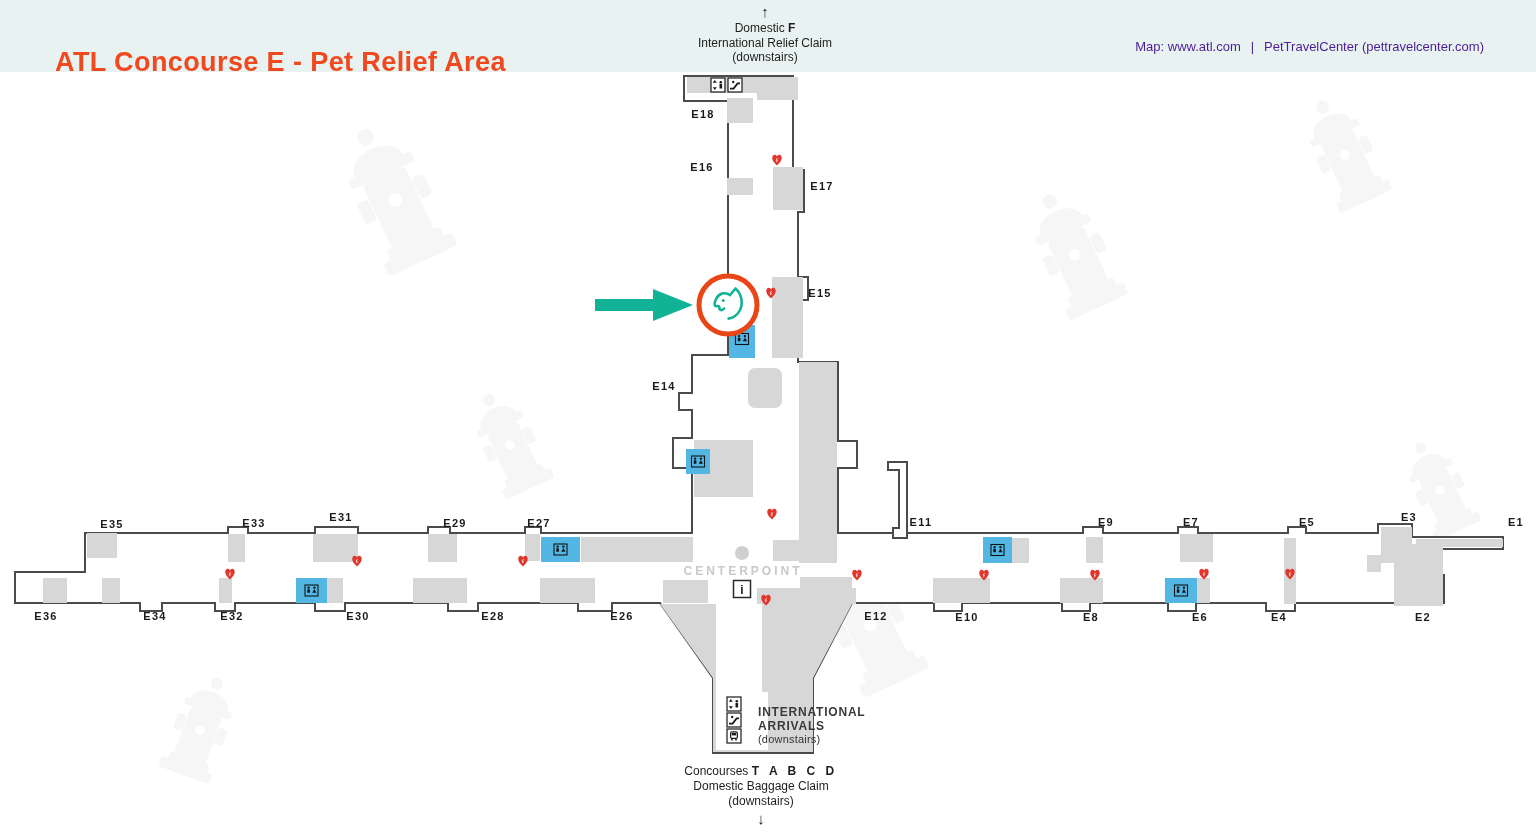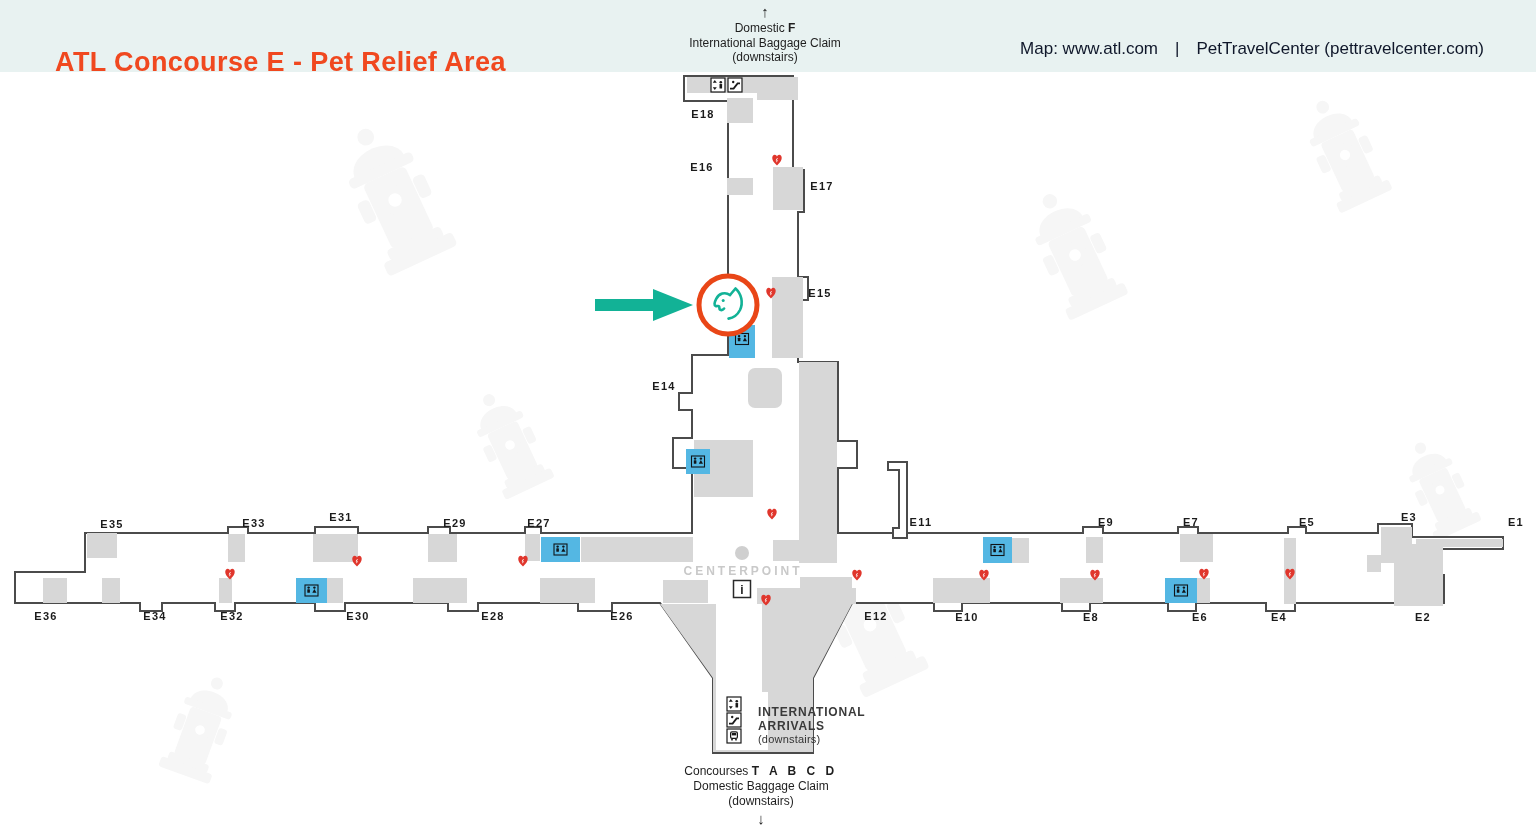--- a/index.html
+++ b/index.html
@@ -3,22 +3,22 @@
 <meta charset="utf-8">
 <style>
   html,body{margin:0;padding:0;background:#ffffff;}
   .canvas{position:relative;width:1536px;height:833px;background:#ffffff;overflow:hidden;
           font-family:"Liberation Sans",sans-serif;}
   .wm{position:absolute;left:0;top:0;z-index:0;}
   #map-svg{position:absolute;left:0;top:0;z-index:2;}
   .header{position:absolute;left:0;top:0;width:1536px;height:72px;background:#E8F2F1;z-index:1;}
   .title{position:absolute;left:55px;top:29px;font-size:27px;font-weight:bold;color:#F0481F;
          letter-spacing:.4px;z-index:3;white-space:nowrap;}
-  .credits{position:absolute;right:52px;top:39px;font-size:17px;color:#0f172a;z-index:3;
-           display:flex;gap:17px;align-items:center;white-space:nowrap;}
+  .credits{position:absolute;right:52px;top:39px;font-size:13px;color:#4c1d95;z-index:3;
+           display:flex;gap:10px;align-items:center;white-space:nowrap;}
   .nav-top{position:absolute;left:615px;top:4px;width:300px;text-align:center;font-size:12px;
            color:#1E1E1E;line-height:1.22;z-index:4;}
   .nav-top .arr{font-size:15px;font-weight:bold;line-height:1;margin-bottom:2px;}
   .nav-bottom{position:absolute;left:611px;top:764px;width:300px;text-align:center;font-size:12px;
            color:#1E1E1E;line-height:1.25;z-index:4;}
   .nav-bottom .arr{font-size:15px;font-weight:bold;line-height:1;margin-top:2px;}
   .spread{letter-spacing:3.5px;font-weight:bold;}
   b{font-weight:bold;}
 </style>
 </head>
@@ -56,21 +56,21 @@
   <h1 class="title">ATL Concourse E - Pet Relief Area</h1>
   <div class="credits">
     <span>Map: www.atl.com</span>
     <span>|</span>
     <span>PetTravelCenter (pettravelcenter.com)</span>
   </div>
 
   <div class="nav-top">
     <div class="arr">↑</div>
     <div><span>Domestic </span><b>F</b></div>
-    <div>International Baggage Claim</div>
+    <div>International Relief Claim</div>
     <div>(downstairs)</div>
   </div>
 
   <svg id="map-svg" width="1536" height="833">
       <path d="M 684,76 L 793,76 L 793,170 L 804,170 L 804,212 L 798,212 L 798,277 L 808,277 L 808,300 L 798,300 L 798,362 L 838,362 L 838,441 L 857,441 L 857,468 L 838,468 L 838,533 L 1083,533 L 1083,527 L 1103,527 L 1103,533 L 1178,533 L 1178,527 L 1198,527 L 1198,533 L 1288,533 L 1288,527 L 1306,527 L 1306,533 L 1378,533 L 1378,524 L 1412,524 L 1412,537 L 1503,537 L 1503,549 L 1434,549 L 1434,575 L 1444,575 L 1444,603 L 1295,603 L 1295,611 L 1266,611 L 1266,603 L 1196,603 L 1196,611 L 1168,611 L 1168,603 L 1090,603 L 1090,611 L 1062,611 L 1062,603 L 962,603 L 962,611 L 934,611 L 934,603 L 877,603 L 852,603 L 813,678 L 813,753 L 713,753 L 713,678 L 660,603 L 612,603 L 612,611 L 578,611 L 578,603 L 478,603 L 478,611 L 448,611 L 448,603 L 345,603 L 345,611 L 315,611 L 315,603 L 235,603 L 235,611 L 215,611 L 215,603 L 162,603 L 162,611 L 140,611 L 140,603 L 15,603 L 15,572 L 85,572 L 85,533 L 228,533 L 228,527 L 248,527 L 248,533 L 315,533 L 315,527 L 358,527 L 358,533 L 428,533 L 428,527 L 450,527 L 450,533 L 525,533 L 525,527 L 541,527 L 541,533 L 692,533 L 692,468 L 673,468 L 673,438 L 692,438 L 692,410 L 679,410 L 679,393 L 692,393 L 692,355 L 728,355 L 728,101 L 684,101 Z" fill="#ffffff" stroke="#4B4B4B" stroke-width="2" stroke-linejoin="miter"></path>
       <path d="M 660,604 L 852,604 L 813,678 L 813,752 L 713,752 L 713,678 Z" fill="#D7D7D7"></path>
       <rect x="687" y="77" width="111" height="16" rx="0" fill="#D7D7D7"></rect>
       <rect x="757" y="77" width="41" height="23" rx="0" fill="#D7D7D7"></rect>
       <rect x="727" y="98" width="26" height="25" rx="0" fill="#D7D7D7"></rect>
       <rect x="727" y="178" width="26" height="17" rx="0" fill="#D7D7D7"></rect>

